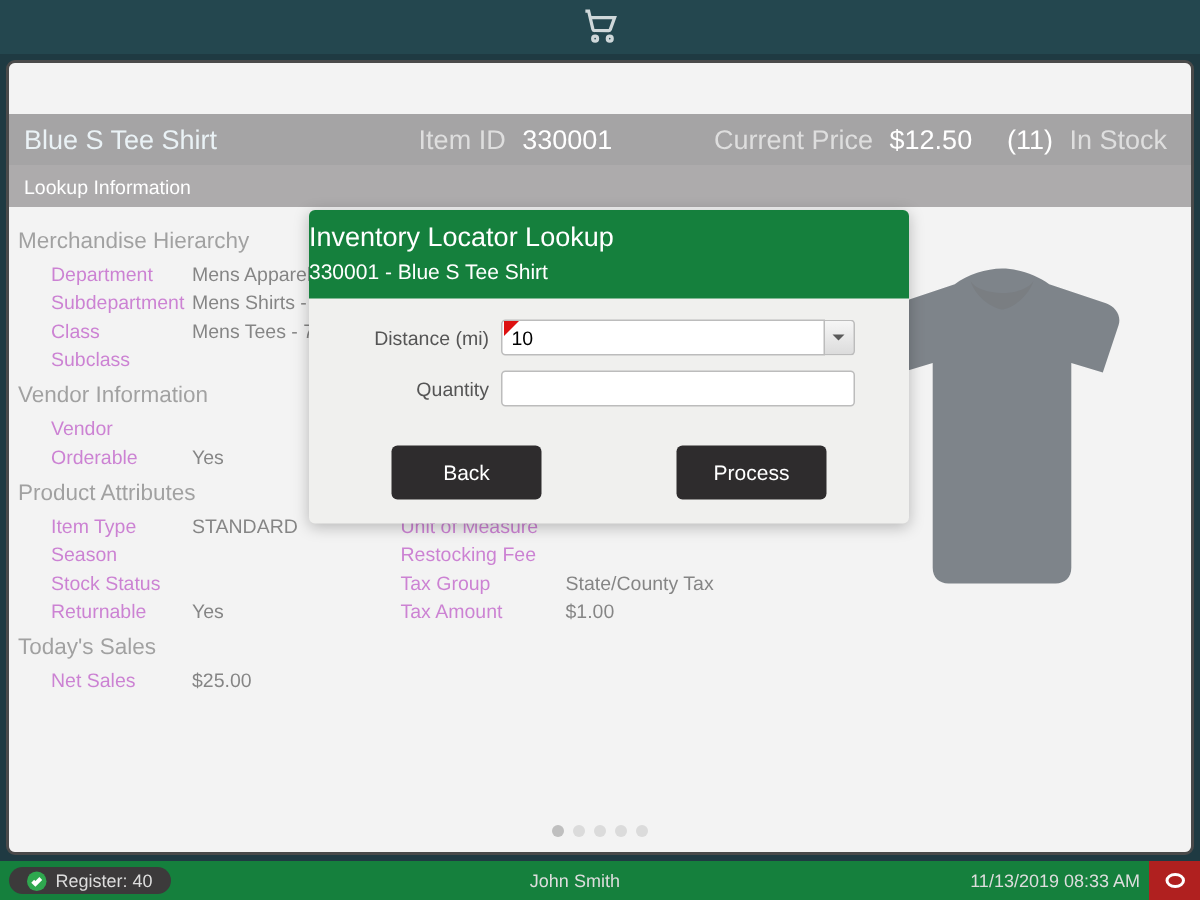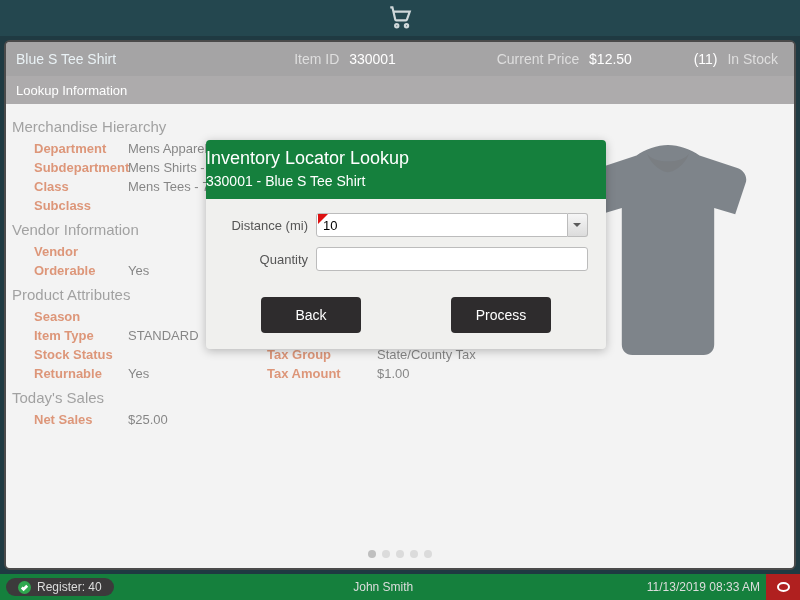--- a/index.html
+++ b/index.html
@@ -4,38 +4,38 @@
 <style>
   * { box-sizing: border-box; margin: 0; padding: 0; }
   html, body { width: 800px; height: 600px; overflow: hidden; font-family: "Segoe UI", Arial, sans-serif; }
   body { background: #1f3a42; display: flex; flex-direction: column; }
 
   .topbar { height: 36px; background: #24474f; display: flex; align-items: center; justify-content: center; }
   .cart-icon svg { width: 26px; height: 26px; fill: none; stroke: #cfd8da; stroke-width: 2; }
 
   .page { flex: 1; margin: 4px; border: 2px solid #4a4a4a; border-radius: 6px; background: #e9e9e9; display: flex; flex-direction: column; overflow: hidden; position: relative; }
 
-  .infobar { background: #5c595b; color: #fff; height: 34px; display: flex; align-items: center; font-size: 14px; padding: 0 10px; }
+  .infobar { background: #5c595b; color: #fff; height: 34px; display: flex; align-items: center; font-size: 18px; padding: 0 10px; margin-top: 34px; }
   .infobar .name { flex: 1; color: #d9e8ee; }
   .infobar .mid { flex: 1; text-align: center; }
   .infobar .mid2 { flex: 1; text-align: center; }
   .infobar .right { text-align: right; min-width: 110px; }
   .infobar .lbl { color: #c4c4c4; margin-right: 6px; }
 
   .sectionbar { background: #6a6769; color: #fff; height: 28px; display: flex; align-items: center; padding: 0 10px; font-size: 13px; }
 
   .content { flex: 1; display: flex; padding: 8px 6px 0 6px; color: #3b3b3b; font-size: 13px; gap: 26px; }
   .left { flex: 1; }
   .rightcol { width: 240px; display: flex; align-items: flex-start; justify-content: center; padding-top: 8px; }
 
   .group-title { font-size: 15px; color: #555; margin: 6px 0 4px 0; }
   .row { display: flex; }
   .col { flex: 1; }
   .kv { display: flex; padding: 2px 0 2px 22px; }
-  .kv .k { color: #c2410c; width: 94px; font-weight: bold; }
+  .kv .k { color: #a21caf; width: 94px; }
   .kv .v { color: #222; }
 
   .tee { width: 210px; height: 260px; display:flex; align-items:center; justify-content:center;}
   .tee svg { width: 210px; height: 260px; }
 
   .dots { height: 20px; display:flex; align-items:center; justify-content:center; gap:6px; margin-bottom:4px;}
   .dot { width:8px; height:8px; border-radius:50%; background:#bdbdbd; }
   .dot.active { background:#8a8a8a; }
 
   .statusbar { height: 26px; background: #15803d; display:flex; align-items:center; color:#ddd; font-size:12px; }
@@ -48,21 +48,21 @@
   .redsq .o { width:13px; height:10px; border:2px solid #fff; border-radius:50%; }
 
   
   .dim { position:absolute; inset:0; background: rgba(255,255,255,0.45); }
 
   
   .modal { position:absolute; left:200px; top:98px; width:400px; background:#f0f0ee; border-radius:4px; overflow:hidden; box-shadow: 0 2px 10px rgba(0,0,0,.25); }
   .modal-head { background:#15803d; color:#fff; text-align:left; padding: 8px 0 10px; }
   .modal-head .t1 { font-size:18px; font-weight:400; }
   .modal-head .t2 { font-size:14px; margin-top:4px; }
-  .modal-body { padding: 14px 18px 6px; }
+  .modal-body { padding: 14px 36px 6px; }
   .frow { display:flex; align-items:center; margin-bottom:10px; }
   .frow .flabel { width:92px; text-align:right; color:#555; font-size:13px; padding-right:8px; }
   .frow .fctrl { flex:1; position:relative; }
   .frow input { width:100%; height:24px; border:1px solid #bcbcbc; border-radius:3px; padding:0 6px; font-size:13px; background:#fff; }
   .frow .combo { display:flex; }
   .frow .combo input { border-top-right-radius:0; border-bottom-right-radius:0; }
   .frow .combo .dd { width:22px; height:24px; border:1px solid #bcbcbc; border-left:none; background: linear-gradient(#f6f6f6,#dcdcdc); border-radius:0 3px 3px 0; display:flex; align-items:center; justify-content:center; }
   .frow .combo .dd svg { width:10px; height:10px; fill:#5a5a5a; }
   .req { position:absolute; left:2px; top:1px; width:0; height:0; border-top:10px solid #d11; border-right:10px solid transparent; }
   .modal-btns { display:flex; justify-content:center; gap:90px; padding: 10px 0 16px; }
@@ -138,26 +138,26 @@
               <div class="k" style="width:110px">Order Lead Days</div>
               <div class="v">0</div>
             </div>
         </div>
       </div>
 
       <div class="group-title">Product Attributes</div>
       <div class="row">
         <div class="col">
           <div class="kv">
-              <div class="k">Season</div>
-              <div class="v"></div>
-            </div>
-          <div class="kv">
               <div class="k">Item Type</div>
               <div class="v">STANDARD</div>
+            </div>
+          <div class="kv">
+              <div class="k">Season</div>
+              <div class="v"></div>
             </div>
           <div class="kv">
               <div class="k">Stock Status</div>
               <div class="v"></div>
             </div>
           <div class="kv">
               <div class="k">Returnable</div>
               <div class="v">Yes</div>
             </div>
         </div>

